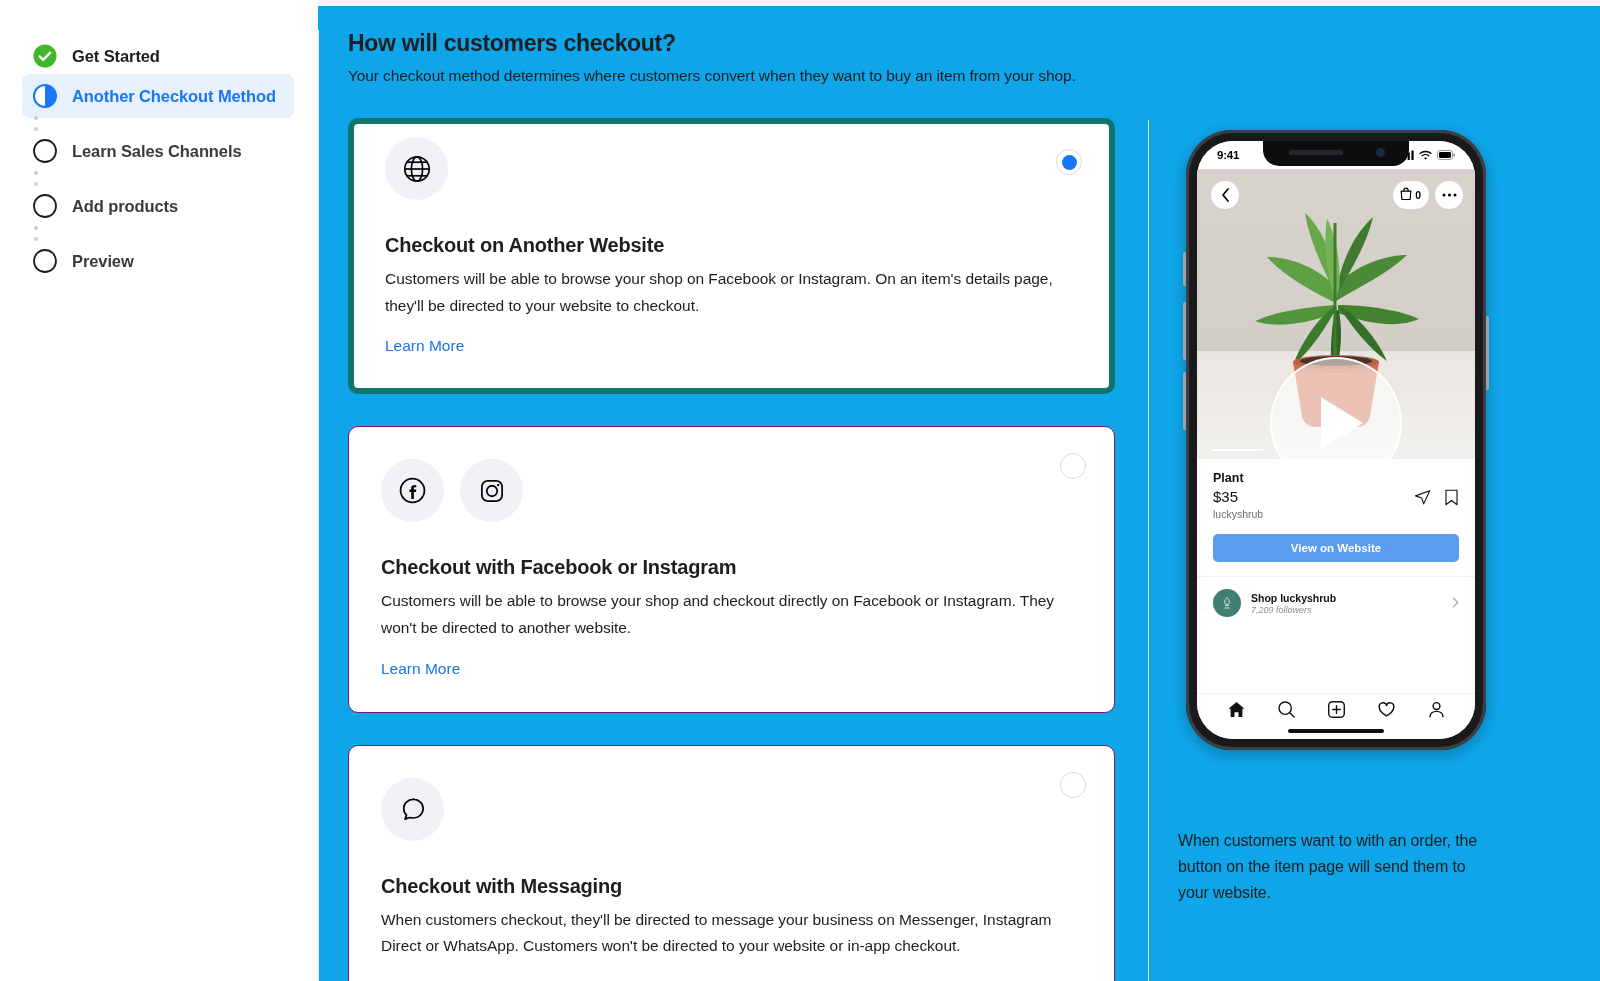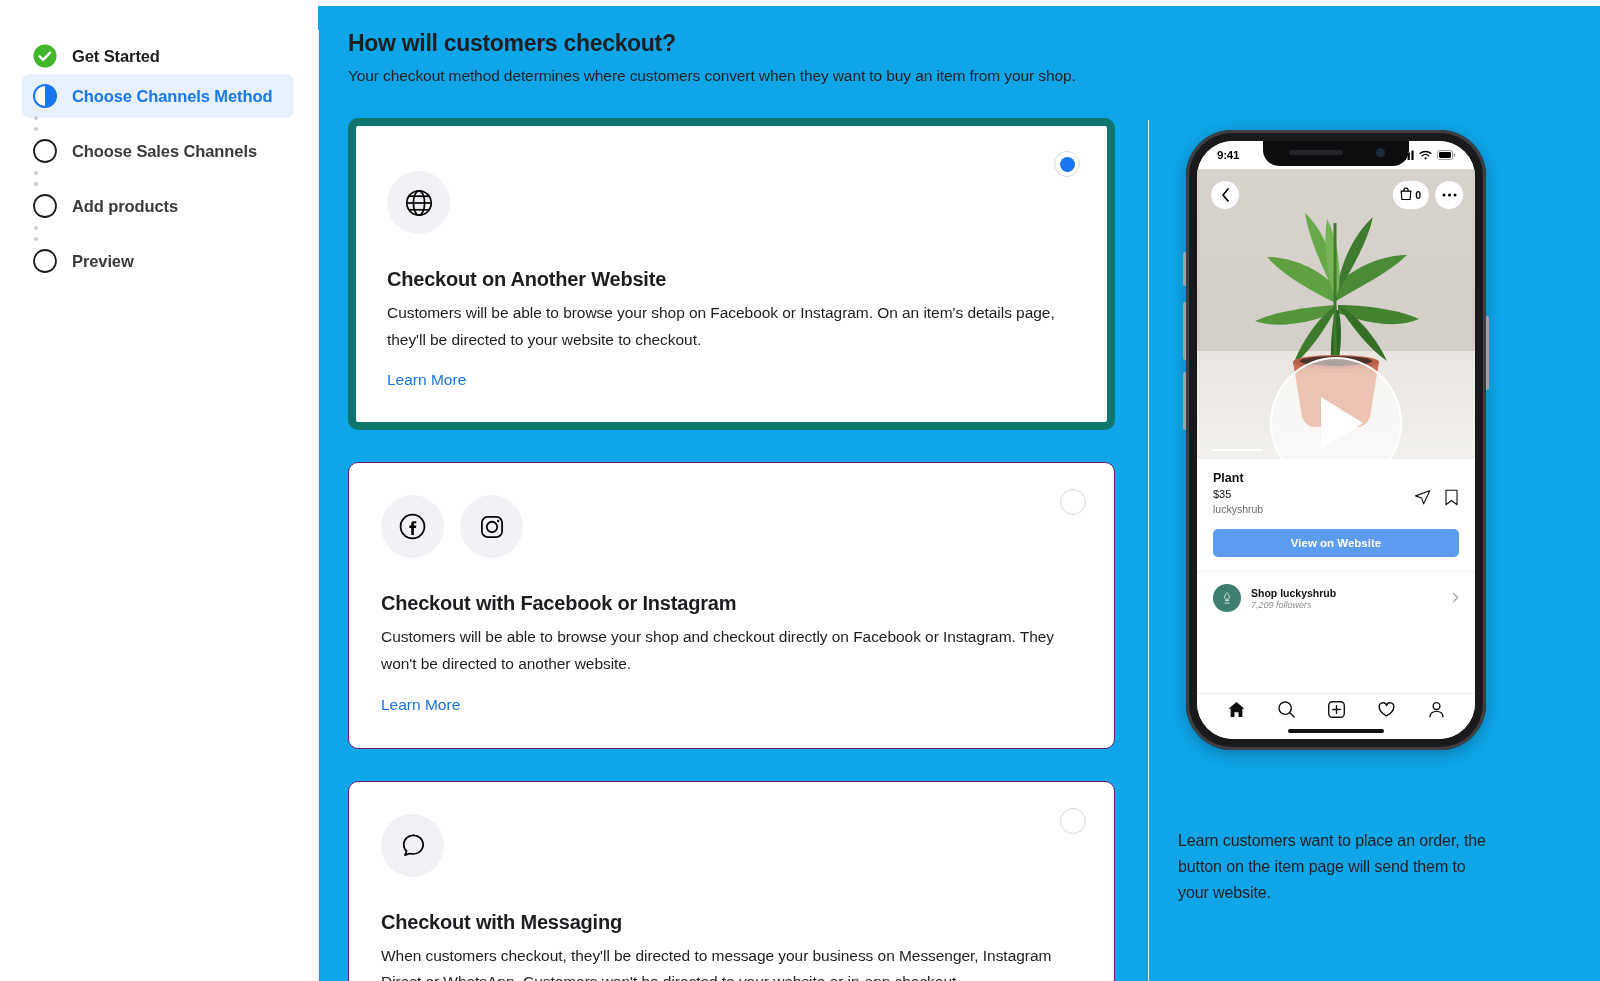--- a/index.html
+++ b/index.html
@@ -43,21 +43,21 @@
   .main { position: absolute; left: 348px; top: 30px; width: 800px; }
   .page-title { font-size: 23px; font-weight: 700; color: #1c1e21; letter-spacing: -0.3px; }
   .page-sub { margin-top: 10px; font-size: 15.5px; color: #1c1e21; letter-spacing: -0.1px; }
 
   .cards { position: absolute; left: 348px; top: 118px; width: 767px; }
   .card {
     position: relative; width: 767px; background: #fff;
     border: 1px solid #701a75; border-radius: 10px;
     padding: 32px 32px 34px 32px; margin-bottom: 32px;
   }
-  .card.selected { border: 8px solid #0f766e; padding: 45px 31px 33px 31px; }
+  .card.selected { border: 6px solid #0f766e; padding: 13px 31px 33px 31px; }
 
   .icon-row { display: flex; gap: 16px; }
   .icon-bubble {
     width: 63px; height: 63px; border-radius: 50%;
     background: #f0f2f5; display: flex; align-items: center; justify-content: center;
   }
   .icon-bubble svg { display: block; }
 
   .card-title { margin-top: 34px; font-size: 20px; font-weight: 700; color: #1c1e21; letter-spacing: -0.2px; }
   .card-desc { margin-top: 9px; font-size: 15.5px; line-height: 1.72; color: #1c1e21; letter-spacing: -0.05px; max-width: 690px; }
@@ -143,21 +143,21 @@
     z-index:7; display:flex; align-items:center; justify-content:center; cursor:pointer;
   }
   .playbtn .tri {
     width:0;height:0;border-style:solid;border-width:26px 0 26px 42px;
     border-color: transparent transparent transparent #ffffff; margin-left:12px;
   }
 
   .info { padding: 12px 16px 0 16px; position:relative; }
   .info-row { display:flex; justify-content:space-between; align-items:flex-start; }
   .p-name { font-size:12.5px; font-weight:700; color:#111; }
-  .p-price { font-size:11px; color:#111; margin-top:3px; }
+  .p-price { font-size:15px; color:#111; margin-top:3px; }
   .p-shop { font-size:10.5px; color:#6a6d72; margin-top:3px; }
   .info-icons { display:flex; gap:13px; padding-top:18px; }
 
   .cta {
     margin: 14px 16px 0 16px; height: 28px; border-radius: 5px; background:#5b9bf0;
     display:flex; align-items:center; justify-content:center; cursor:pointer;
   }
   .cta span { color:#fff; font-size:11.5px; font-weight:700; }
 
   .sep { height:1px; background:#eff0f1; margin: 14px 0 0 0; }
@@ -211,34 +211,34 @@
           <i></i>
         </div>
 
       <div class="nav-item active">
         <span class="bullet">
           <svg viewBox="0 0 26 26">
             <circle cx="13" cy="13" r="11" fill="#fff" stroke="#1877f2" stroke-width="2"></circle>
             <path d="M13 2a11 11 0 0 1 0 22z" fill="#1877f2"></path>
           </svg>
         </span>
-        <span class="nav-label">Choose Channels Method</span>
+        <span class="nav-label">Another Checkout Method</span>
       </div>
       <div class="dots" style="position:relative;left:12px;margin:-2px 0 -2px 0;">
           <i></i>
           <i></i>
         </div>
 
       <div class="nav-item">
         <span class="bullet">
           <svg viewBox="0 0 26 26">
               <circle cx="13" cy="13" r="11" fill="#fff" stroke="#1c1e21" stroke-width="1.8"></circle>
             </svg>
         </span>
-        <span class="nav-label">Choose Sales Channels</span>
+        <span class="nav-label">Learn Sales Channels</span>
       </div>
       <div class="dots" style="position:relative;left:12px;margin:-2px 0 -2px 0;">
           <i></i>
           <i></i>
         </div>
 
       <div class="nav-item">
         <span class="bullet">
           <svg viewBox="0 0 26 26">
               <circle cx="13" cy="13" r="11" fill="#fff" stroke="#1c1e21" stroke-width="1.8"></circle>
@@ -499,15 +499,15 @@
                 <path d="M3.2 17.6c0-3.5 3-5.6 6.8-5.6s6.8 2.1 6.8 5.6" stroke-linecap="round"></path>
               </svg>
           </span>
         </div>
 
         <div class="home-ind"></div>
       </div>
     </div>
   </div>
 
-  <div class="caption">Learn customers want to place an order, the button on the item page will send them to your website.</div>
+  <div class="caption">When customers want to with an order, the button on the item page will send them to your website.</div>
 
 </div>
 
 </body></html>

